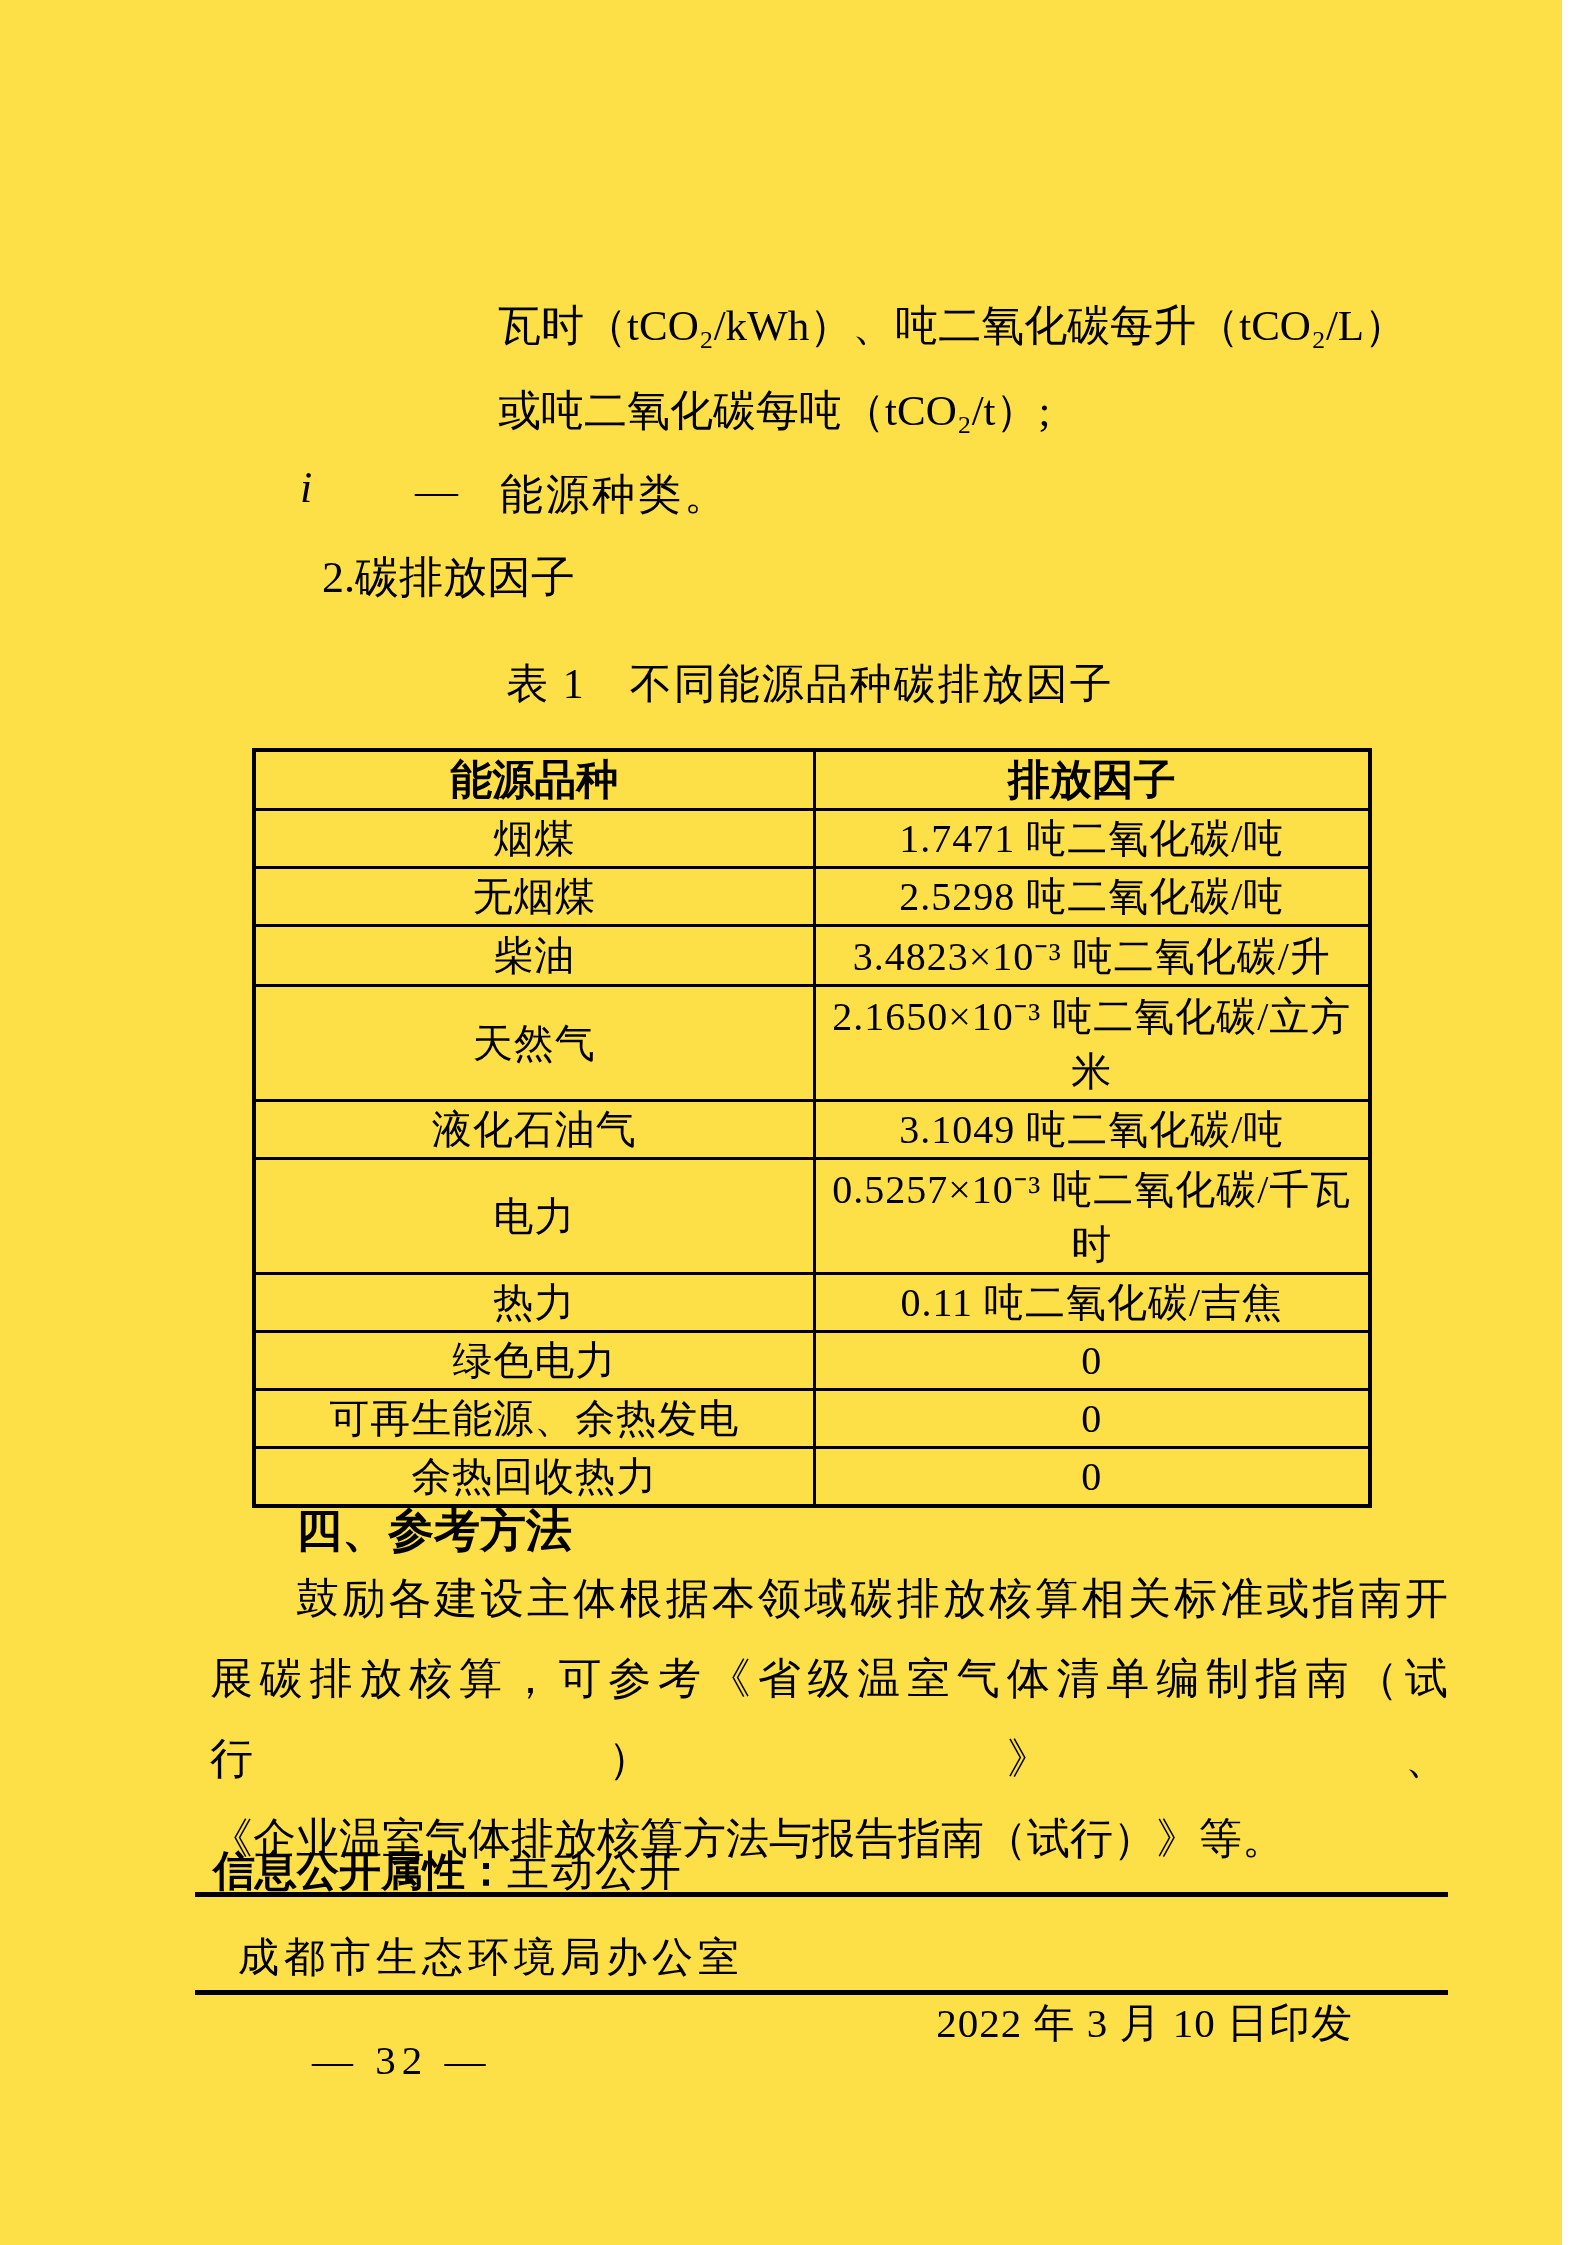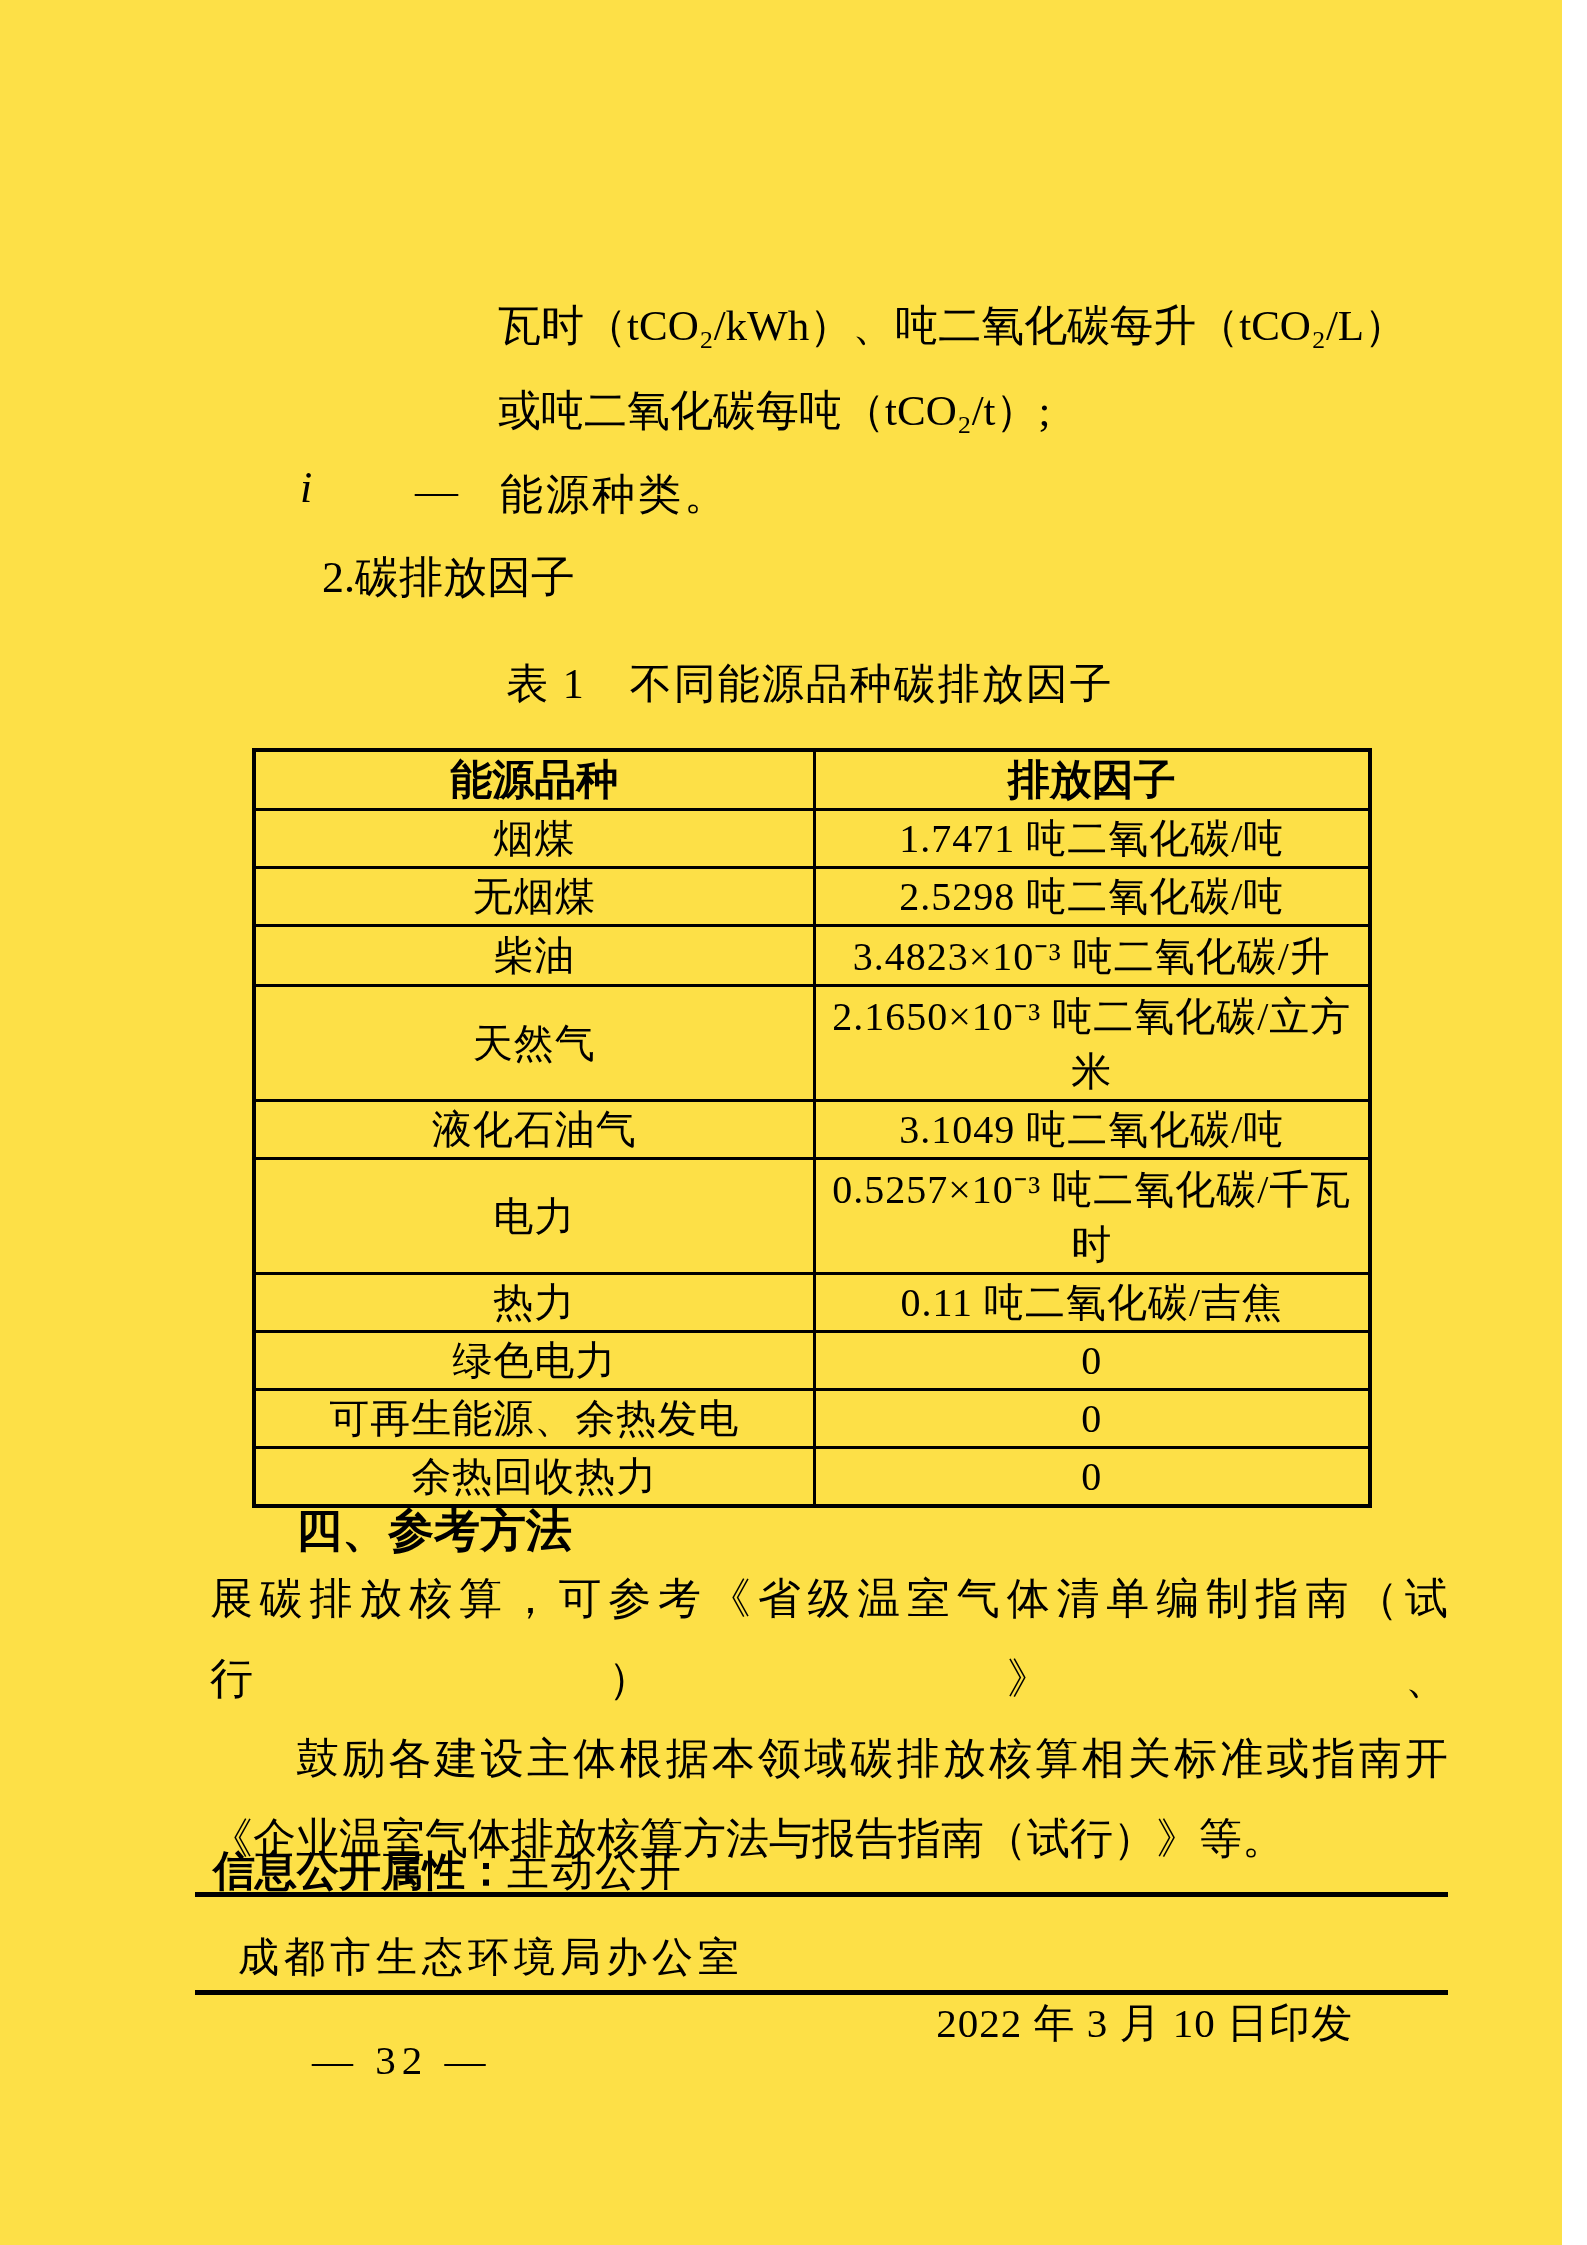--- a/index.html
+++ b/index.html
@@ -160,22 +160,22 @@
     <tr>
       <td>余热回收热力</td>
       <td>0</td>
     </tr>
   </tbody>
     </table>
 
   <div class="abs sec4-heading" style="left:296px; top:1500px;">四、参考方法</div>
 
   <div class="abs para">
+    <div class="p-line first">鼓励各建设主体根据本领域碳排放核算相关标准或指南开</div>
     <div class="p-line">展碳排放核算，可参考《省级温室气体清单编制指南（试行）》、</div>
-    <div class="p-line first">鼓励各建设主体根据本领域碳排放核算相关标准或指南开</div>
     <div class="p-line last">《企业温室气体排放核算方法与报告指南（试行）》等。</div>
   </div>
 
   <div class="abs info-line">
     <span class="info-label">信息公开属性：</span><span class="info-value">主动公开</span>
   </div>
 
   <div class="abs rule" style="top:1892px;"></div>
 
   <div class="abs issuer">成都市生态环境局办公室</div>

